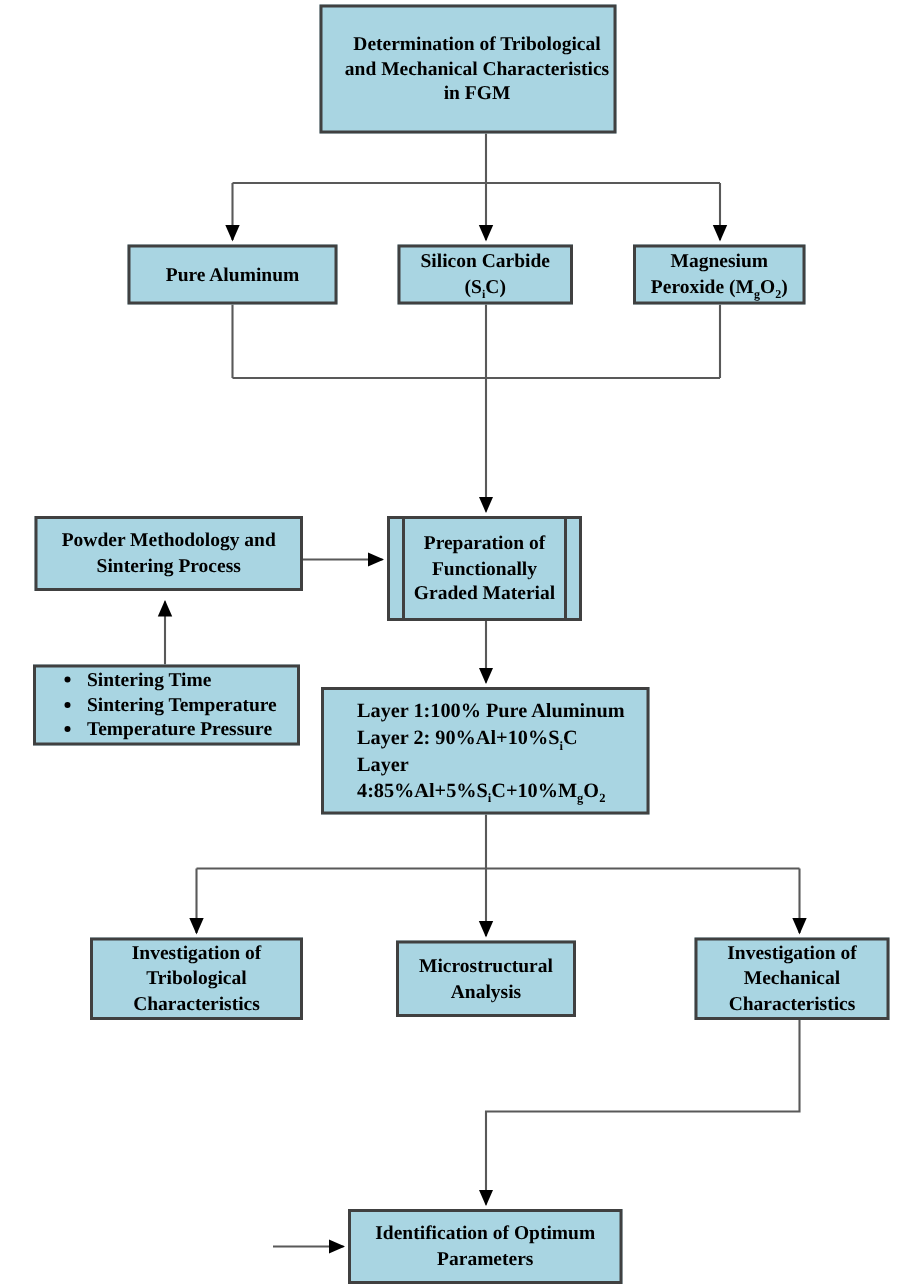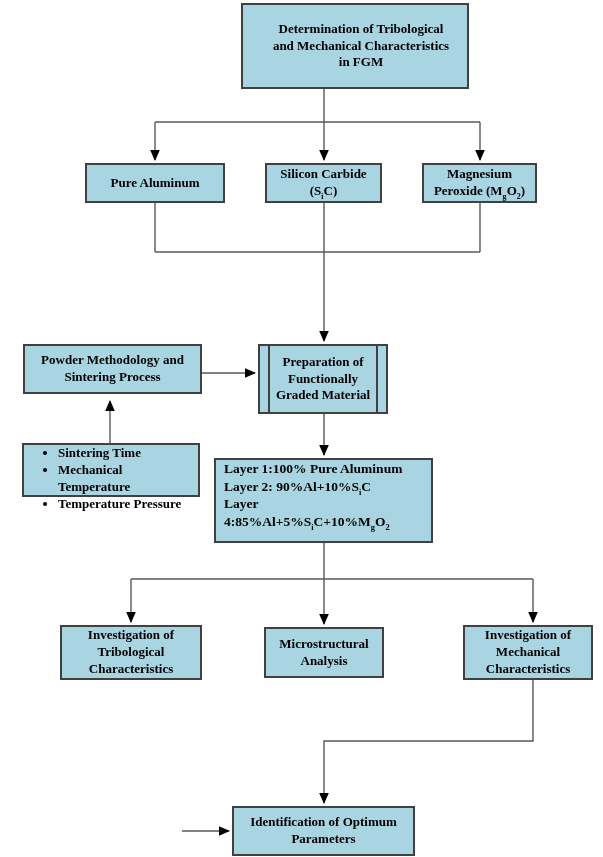--- a/index.html
+++ b/index.html
@@ -40,35 +40,35 @@
     font-size: 13px;
     line-height: 1.3;
     white-space: pre-line;
   }
   .box sub {
     font-size: 62%;
     line-height: 0;
   }
   .box.listbox {
     justify-content: flex-start;
-    align-items: flex-start;
+    align-items: center;
     text-align: left;
     white-space: normal;
   }
   .box.listbox ul {
     margin: 0;
     line-height: 1.3;
   }
   ul.bullets {
     list-style: disc;
     padding: 0 4px 0 34px;
   }
   ul.plain {
     list-style: none;
-    padding: 0 4px 0 8px;
+    padding: 0 4px 0 22px;
     font-size: 13.5px;
     line-height: 1.42;
   }
   .innerbar {
     position: absolute;
     top: -2px;
     bottom: -2px;
     width: 0;
     border-left: 2px solid var(--box-border, #404040);
   }
@@ -121,21 +121,21 @@
 
     <g>
       <path class="ln ar" d="M533,680 L533,741 L324,741 L324,803"></path>
     </g>
 
     <g>
       <path class="ln ar" d="M182,831 L229,831"></path>
     </g>
   </svg>
 
-  <div class="box" style="left:241px; top:3px; width:228px; height:86px;padding-left:12px;">
+  <div class="box" style="left:213px; top:3px; width:198px; height:86px;padding-left:12px;">
     <span>Determination of Tribological
 and Mechanical Characteristics
 in FGM</span>
   </div>
 
   <div class="box" style="left:265px; top:163px; width:117px; height:40px;">
     <span>Silicon Carbide
 (S<sub>i</sub>C)</span>
   </div>
 
@@ -157,21 +157,21 @@
     <span class="innerbar left"></span>
     <span class="innerbar right"></span>
     <span class="prep-label">Preparation of
 Functionally
 Graded Material</span>
   </div>
 
   <div class="box listbox" style="left:22px; top:443px; width:178px; height:54px;">
     <ul class="bullets">
         <li>Sintering Time</li>
-        <li>Mechanical Temperature</li>
+        <li>Sintering Temperature</li>
         <li>Temperature Pressure</li>
       </ul>
   </div>
 
   <div class="box listbox" style="left:214px; top:458px; width:219px; height:85px;">
     <ul class="plain">
         <li>Layer 1:100% Pure Aluminum</li>
         <li>Layer 2: 90%Al+10%S<sub>i</sub>C</li>
         <li>Layer 4:85%Al+5%S<sub>i</sub>C+10%M<sub>g</sub>O<sub>2</sub></li>
       </ul>

